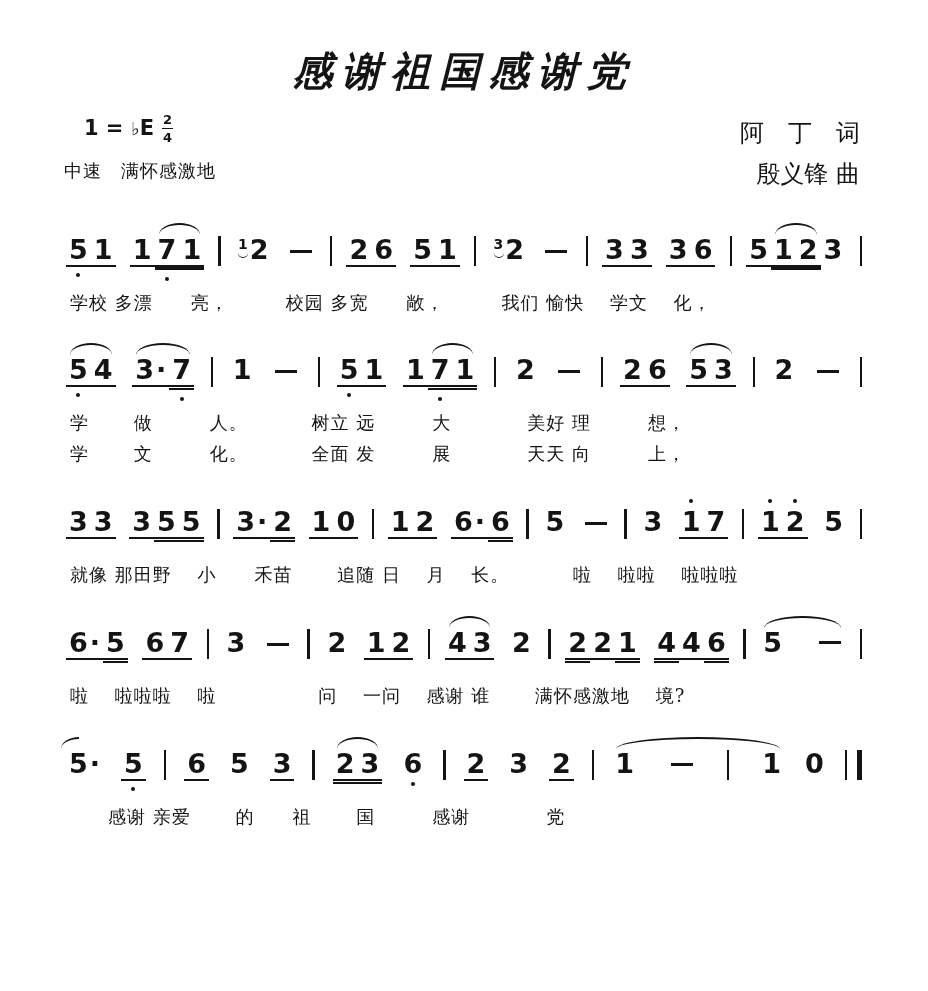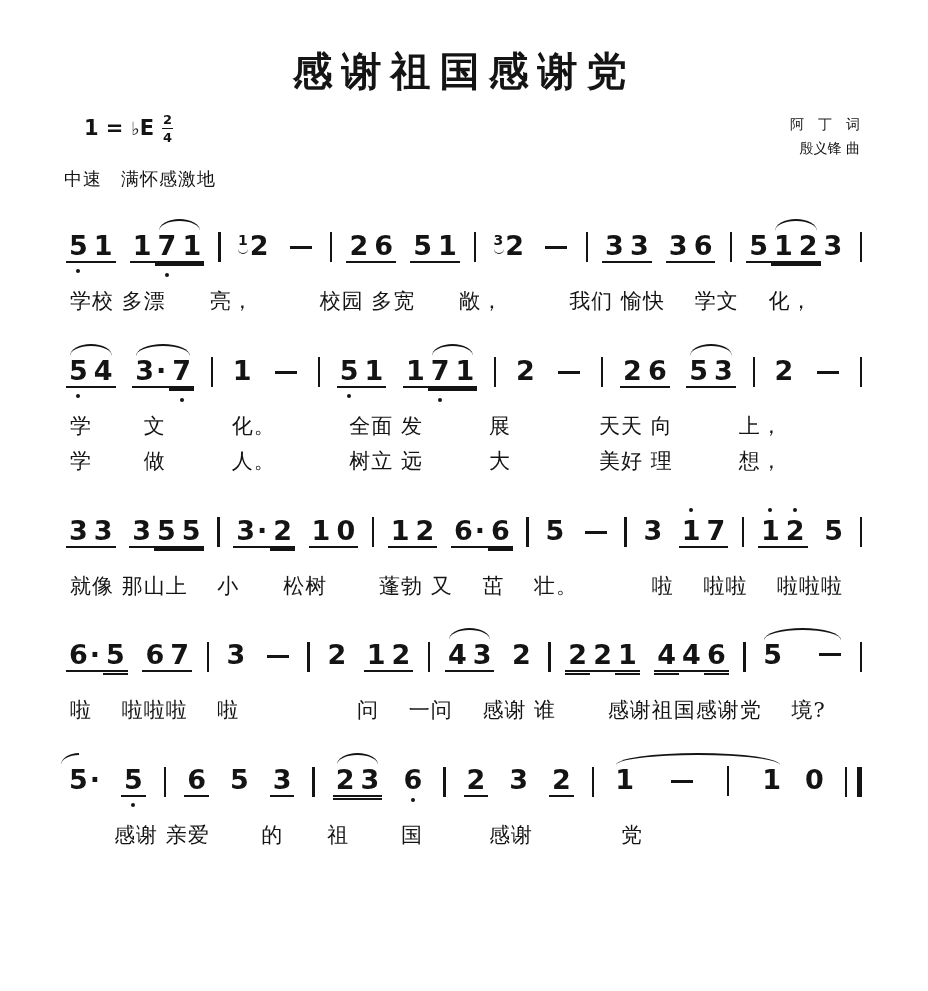--- a/index.html
+++ b/index.html
@@ -1,29 +1,29 @@
 <!DOCTYPE html>
 <html><head>
 <meta charset="utf-8">
 <style>
   html,body{margin:0;padding:0;background:#fff;}
   body{width:928px;height:991px;overflow:hidden;color:#141414;
        font-family:"DejaVu Serif","Liberation Serif",serif;}
   .sheet{width:800px;margin:0 auto;}
   .title{text-align:center;font-weight:700;font-size:40px;letter-spacing:9px;
-         margin-top:44px;white-space:nowrap;}
+         margin-top:44px;white-space:nowrap;font-style:italic;}
   .header{display:flex;justify-content:space-between;align-items:flex-start;margin-top:14px;}
   .keyline{font-family:"DejaVu Sans","Liberation Sans",sans-serif;
            font-weight:600;font-size:21px;display:flex;align-items:center;padding-left:20px;}
   .keyline .flat{font-size:18px;margin-left:8px;}
   .frac{display:inline-flex;flex-direction:column;align-items:center;
         font-size:13px;font-weight:700;line-height:1;margin-left:8px;}
   .frac .fl{width:11px;height:1.6px;background:#141414;margin:1.5px 0;}
-  .tempo{font-size:18px;margin-top:23px;letter-spacing:1px;}
-  .credits{text-align:right;font-size:14px;line-height:1.7;padding-right:4px;}
+  .tempo{font-size:18px;margin-top:15px;letter-spacing:1px;}
+  .credits{text-align:right;font-size:24px;line-height:1.7;padding-right:4px;}
   .system{margin-top:24px;}
   .noterow{display:flex;justify-content:space-between;align-items:flex-start;
            padding:17px 2px 18px 2px;}
   .n{position:relative;display:inline-flex;align-items:baseline;padding:0 3px;
      line-height:1;font-family:"DejaVu Sans","Liberation Sans",sans-serif;
      font-weight:700;font-size:27px;}
   .u1{border-bottom:2.2px solid #141414;padding-bottom:2px;}
   .u2::after{content:"";position:absolute;left:0;right:0;bottom:-5px;height:2.2px;background:#141414;}
   .lodot{position:absolute;left:50%;transform:translateX(-50%);bottom:-9px;
          width:4px;height:4px;border-radius:50%;background:#141414;}
@@ -38,21 +38,21 @@
   .g{position:relative;display:inline-flex;align-items:baseline;}
   .g.wide{gap:30px;}
   .slur::before{content:"";position:absolute;left:4px;right:4px;top:-13px;height:10px;
         border-top:2px solid #141414;border-radius:50% 50% 0 0/100% 100% 0 0;}
   .tiein::before{content:"";position:absolute;top:-13px;left:-5px;width:18px;height:10px;
         border-top:2px solid #141414;border-radius:100% 0 0 0/100% 0 0 0;}
   .bar{width:2.4px;height:30px;background:#141414;align-self:center;flex:none;}
   .endbar{width:10px;height:30px;border-left:2.4px solid #141414;
           border-right:5.5px solid #141414;align-self:center;flex:none;}
   .dash{width:22px;height:3px;background:#141414;align-self:center;flex:none;margin:0 4px;}
-  .lyrics{font-size:21px;letter-spacing:1px;white-space:pre;margin:6px 0 0 6px;line-height:1.38;}
+  .lyrics{font-size:18px;letter-spacing:1px;white-space:pre;margin:6px 0 0 6px;line-height:1.38;}
 </style>
 </head>
 <body>
 
 <div class="sheet">
   <div class="title">感谢祖国感谢党</div>
 
   <div class="header">
     <div>
       <div class="keyline">
@@ -239,22 +239,22 @@
               <span class="dg">3</span>
             </span>
           </span>
           <span class="bar"></span>
           <span class="n">
             <span class="dg">2</span>
           </span>
           <span class="dash"></span>
           <span class="bar"></span>
         </div>
+        <div class="lyrics">学　　 做　　　人。　　　 树立 远　　　大　　　　美好 理　　　想，</div>
         <div class="lyrics">学　　 文　　　化。　　　 全面 发　　　展　　　　天天 向　　　上，</div>
-        <div class="lyrics">学　　 做　　　人。　　　 树立 远　　　大　　　　美好 理　　　想，</div>
       </div>
       <div class="system">
         <div class="noterow">
           <span class="g">
             <span class="n u1">
               <span class="dg">3</span>
             </span>
             <span class="n u1">
               <span class="dg">3</span>
             </span>
@@ -333,21 +333,21 @@
             <span class="n u1">
               <span class="hidot"></span>
               <span class="dg">2</span>
             </span>
           </span>
           <span class="n">
             <span class="dg">5</span>
           </span>
           <span class="bar"></span>
         </div>
-        <div class="lyrics">就像 那山上　 小　　松树　　 蓬勃 又　 茁　 壮。　　　 啦　 啦啦　 啦啦啦</div>
+        <div class="lyrics">就像 那田野　 小　　禾苗　　 追随 日　 月　 长。　　　 啦　 啦啦　 啦啦啦</div>
       </div>
       <div class="system">
         <div class="noterow">
           <span class="g">
             <span class="n u1">
               <span class="dg">6</span>
               <span class="aug">·</span>
             </span>
             <span class="n u1 u2">
               <span class="dg">5</span>
@@ -415,21 +415,21 @@
           </span>
           <span class="bar"></span>
           <span class="g slur wide">
             <span class="n">
               <span class="dg">5</span>
             </span>
             <span class="dash"></span>
           </span>
           <span class="bar"></span>
         </div>
-        <div class="lyrics">啦　 啦啦啦　 啦　　　　　 问　 一问　 感谢 谁　　 感谢祖国感谢党　 境?</div>
+        <div class="lyrics">啦　 啦啦啦　 啦　　　　　 问　 一问　 感谢 谁　　 满怀感激地　 境?</div>
       </div>
       <div class="system">
         <div class="noterow">
           <span class="n tiein">
             <span class="dg">5</span>
             <span class="aug">·</span>
           </span>
           <span class="n u1">
             <span class="dg">5</span>
             <span class="lodot"></span>

